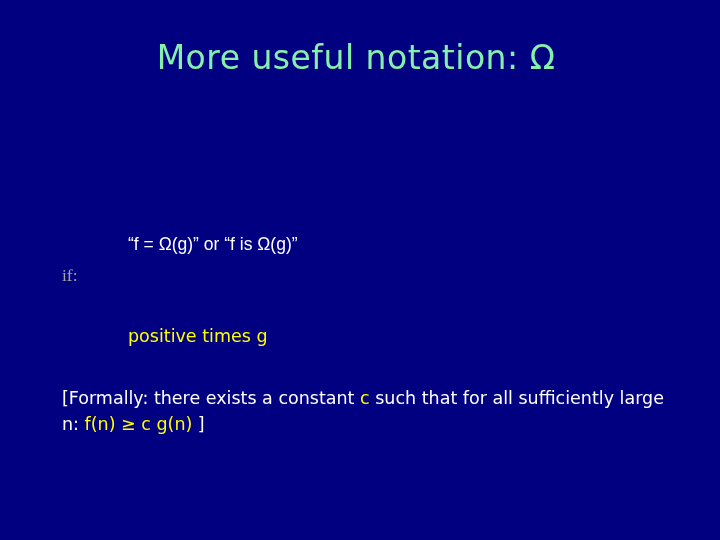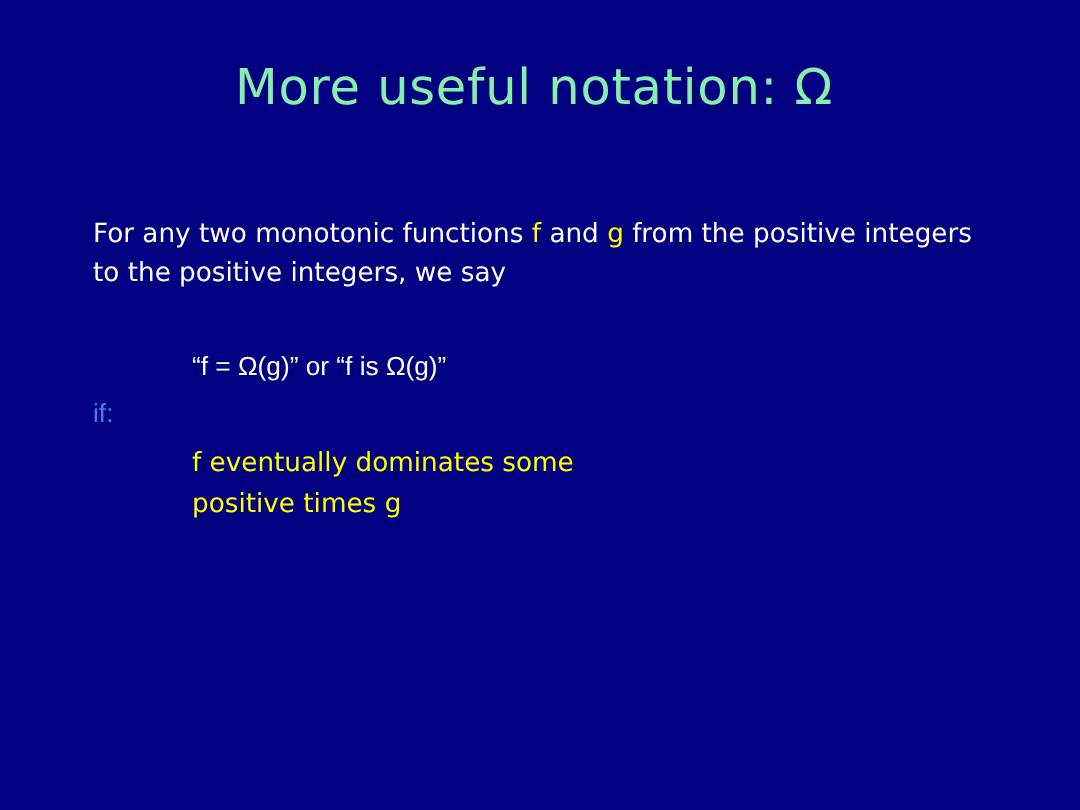--- a/index.html
+++ b/index.html
@@ -54,23 +54,23 @@
     left: 128px;
     top: 234px;
     color: #ffffff;
     font-size: 17.5px;
     font-family: Liberation Sans, sans-serif;
   }
   .if-line {
     position: absolute;
     left: 62px;
     top: 265px;
-    color: #3b82f6;
+    color: #a3a3a3;
     font-size: 17.5px;
-    font-family: Liberation Sans, sans-serif;
+    font-family: Liberation Serif, serif;
   }
   .dominates {
     position: absolute;
     left: 128px;
     top: 296px;
     width: 420px;
     color: #ffff00;
     font-size: 17.5px;
     line-height: 27px;
     font-family: "DejaVu Sans", sans-serif;
@@ -88,27 +88,27 @@
 </style>
 </head>
 <body>
 
 <div class="slide">
 
   <div class="title">
     <span>More useful notation: </span><span class="omega">Ω</span>
   </div>
 
-  <div class="body-text para1">
-    <span>For any two monotonic functions </span><span class="hl">f</span><span> and </span><span class="hl">g</span><span> from the positive integers to the positive integers, we say</span>
-  </div>
 
   <div class="def-line">“f = Ω(g)” or “f is Ω(g)”</div>
 
   <div class="if-line">if:</div>
 
   <div class="dominates">
-    <span>f eventually dominates some</span><br>
+    <br>
     <span>positive times g</span>
   </div>
 
+  <div class="formal">
+    <span>[Formally: there exists a constant </span><span class="hl">c</span><span> such that for all sufficiently large n:  </span><span class="hl">f(n) ≥ c g(n)</span><span> ]</span>
+  </div>
 
 </div>
 
 </body></html>

